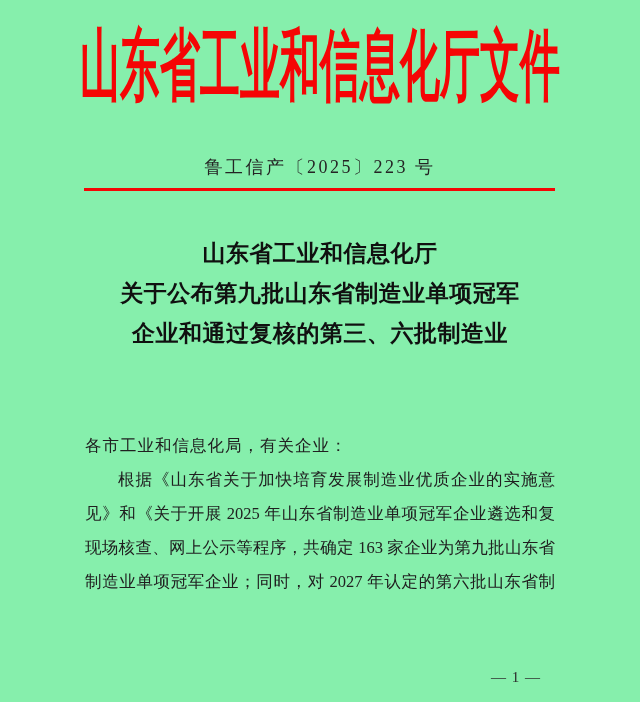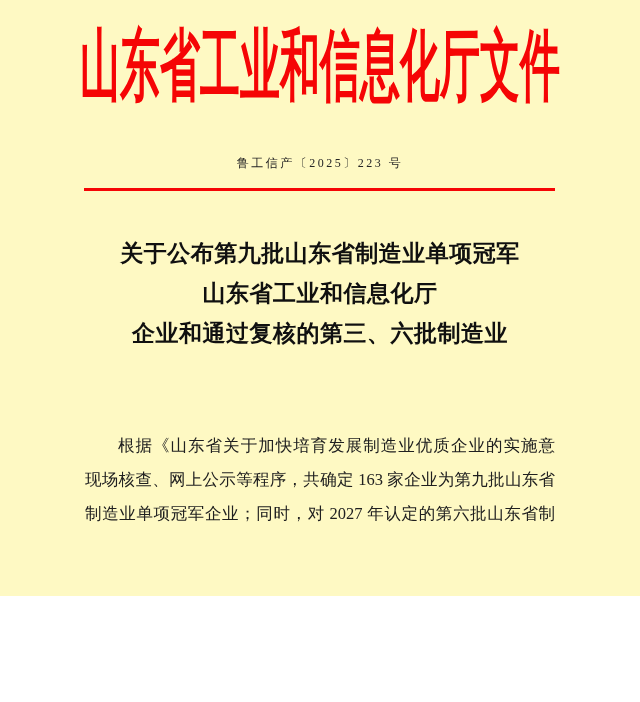--- a/index.html
+++ b/index.html
@@ -1,22 +1,22 @@
 <!DOCTYPE html>
 <html style="--red: #f50505;"><head>
 <meta charset="utf-8">
 <style>
   :root { --red: #f50505; --ink: #1d1d1d; }
   * { box-sizing: border-box; }
   html, body { margin: 0; padding: 0; background: #ffffff; }
   .page {
     position: relative;
     width: 640px;
-    height: 596px;
-    background: #fef9c3;
+    height: 702px;
+    background: #86efac;
     overflow: hidden;
     font-family: "Liberation Serif", "DejaVu Serif", serif;
     color: var(--ink);
   }
   
   .red-header {
     position: absolute;
     top: 14px; left: 0;
     width: 640px; height: 102px;
     display: flex;
@@ -32,21 +32,21 @@
     letter-spacing: 0;
     transform: scaleY(1.95);
     transform-origin: 50% 50%;
   }
   
   .doc-number {
     position: absolute;
     top: 155px; left: 0;
     width: 640px;
     text-align: center;
-    font-size: 12px;
+    font-size: 18px;
     letter-spacing: 2.5px;
     color: #242424;
   }
   
   .red-line {
     position: absolute;
     top: 188px; left: 84px;
     width: 471px; height: 3px;
     background: var(--red);
   }
@@ -99,26 +99,28 @@
 
   <div class="red-header">
     <span class="red-header-text">山东省工业和信息化厅文件</span>
   </div>
 
   <div class="doc-number">鲁工信产〔2025〕223 号</div>
 
   <div class="red-line"></div>
 
   <div class="title-block">
+    <div>山东省工业和信息化厅</div>
     <div>关于公布第九批山东省制造业单项冠军</div>
-    <div>山东省工业和信息化厅</div>
     <div>企业和通过复核的第三、六批制造业</div>
   </div>
 
   <div class="body-block">
+    <div class="salutation">各市工业和信息化局，有关企业：</div>
     <div class="para-line indent">根据《山东省关于加快培育发展制造业优质企业的实施意</div>
+    <div class="para-line">见》和《关于开展 2025 年山东省制造业单项冠军企业遴选和复</div>
     <div class="para-line">现场核查、网上公示等程序，共确定 163 家企业为第九批山东省</div>
     <div class="para-line">制造业单项冠军企业；同时，对 2027 年认定的第六批山东省制</div>
   </div>
 
   <div class="page-number">— 1 —</div>
 
 </div>
 
 </body></html>

